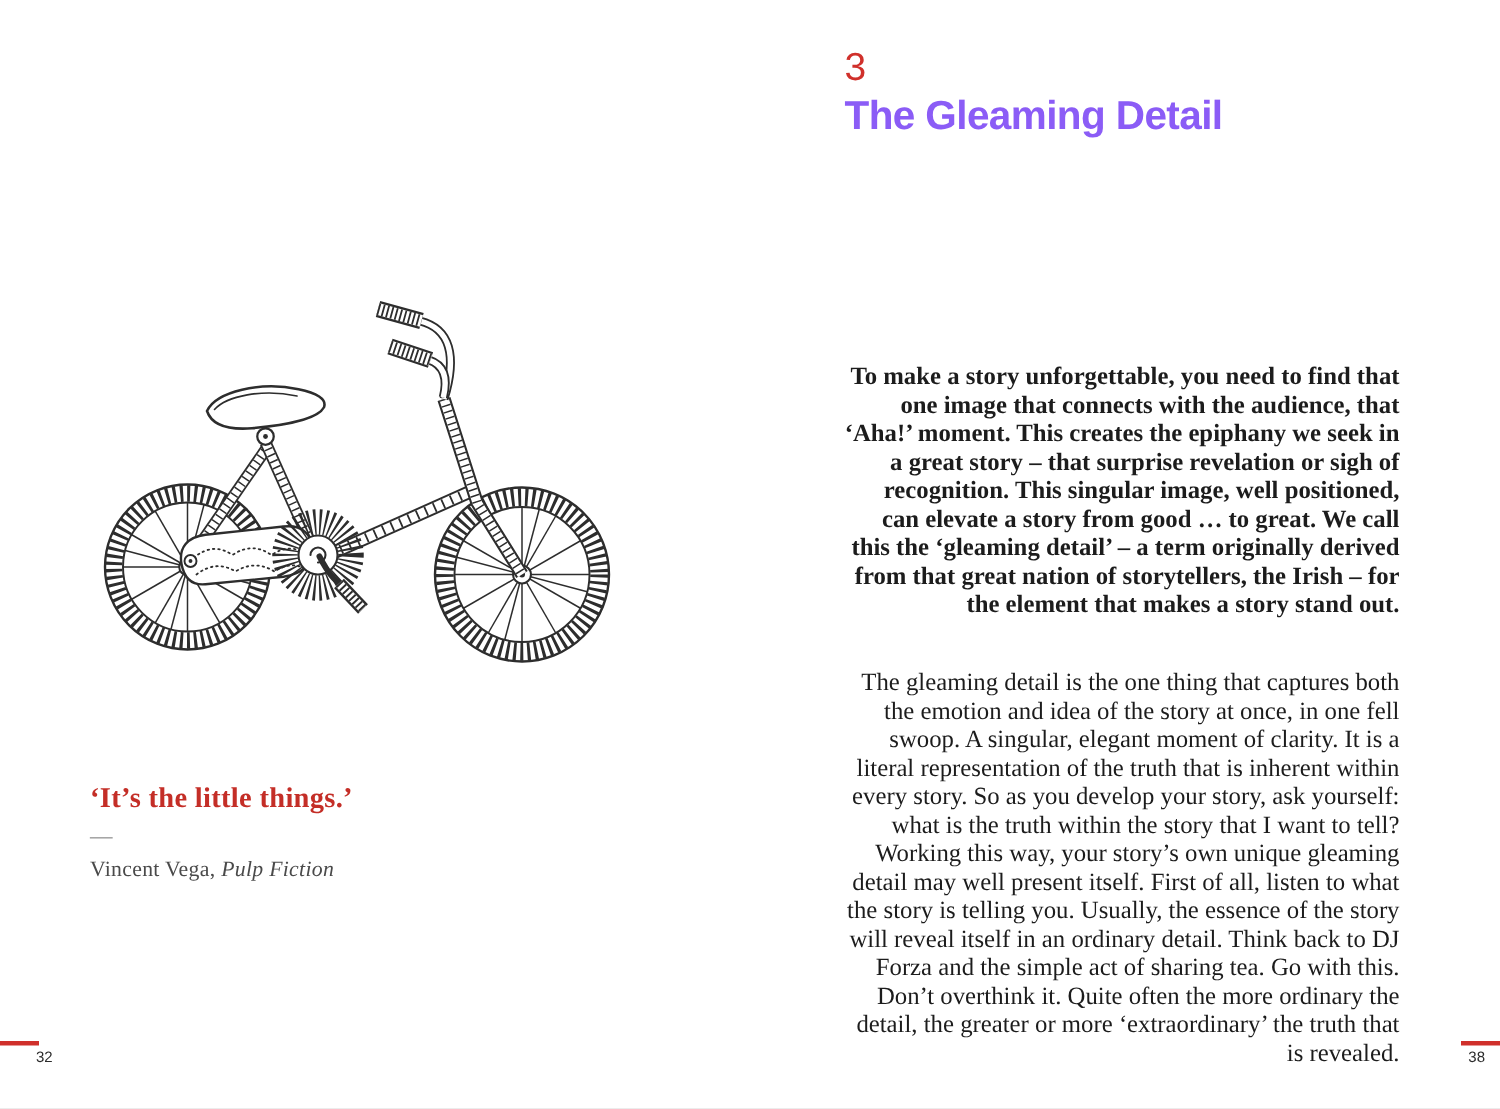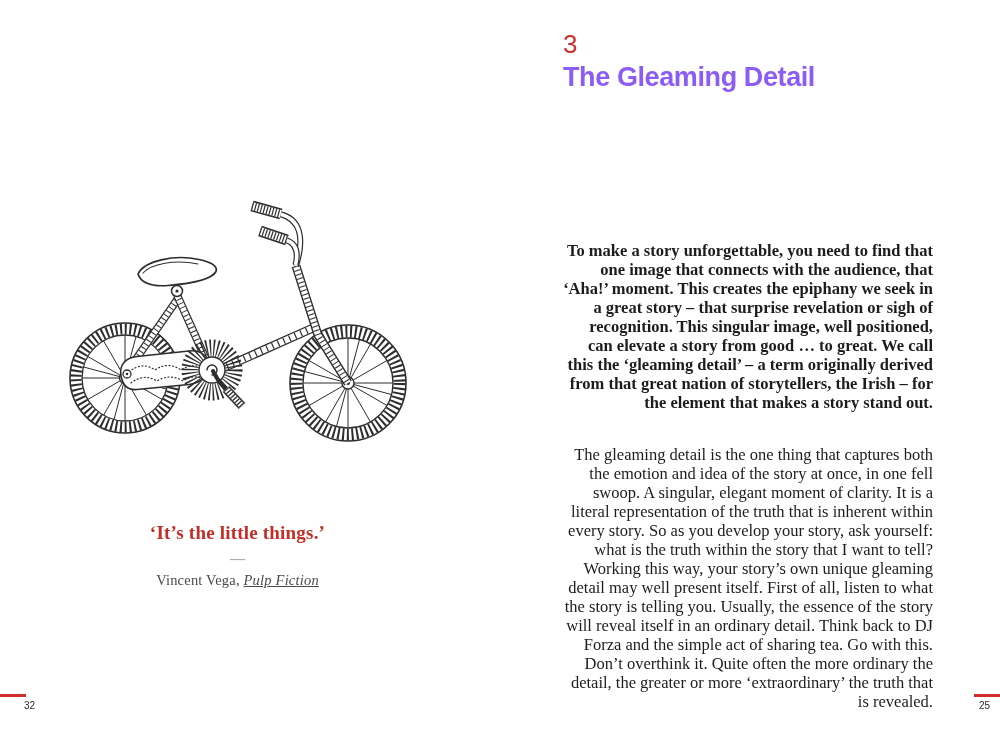--- a/index.html
+++ b/index.html
@@ -12,21 +12,21 @@
     outline:1px solid #d9d9d9;
     overflow:hidden;
   }
   .spread { position:absolute; inset:0; }
 
   
   .bike-svg { position:absolute; left:55px; top:185px; width:370px; height:280px; }
 
   .quote-block {
     position:absolute; left:60px; top:522px; width:355px;
-    text-align:center;
+    text-align:left;
   }
   .quote-text {
     font-family:"Liberation Serif", serif;
     font-weight:bold;
     font-size:19px;
     letter-spacing:.2px;
     color:#c42e27;
   }
   .quote-divider {
     display:block;
@@ -34,21 +34,21 @@
     font-size:15px;
     font-weight:bold;
     color:#a6a6a6;
     line-height:1;
   }
   .attribution {
     font-size:14.5px;
     color:#4a4a4a;
     letter-spacing:.2px;
   }
-  .attribution .work { font-style:italic;text-decoration:underline; }
+  .attribution .work { font-style:italic; }
 
   
   .right-col { position:absolute; left:563px; top:28px; width:370px; }
   .chapter-number {
     font-family:"Liberation Sans", sans-serif;
     font-weight:500;
     font-size:26px;
     line-height:1.25;
     color:#d0302b;
   }
@@ -205,15 +205,15 @@
     <div class="body-copy">
       <p class="para lead">To make a story unforgettable, you need to find that one image that connects with the audience, that ‘Aha!’ moment. This creates the epiphany we seek in a great story – that surprise revelation or sigh of recognition. This singular image, well positioned, can elevate a story from good … to great. We call this the ‘gleaming detail’ – a term originally derived from that great nation of storytellers, the Irish – for the element that makes a story stand out.</p>
       <p class="para second">The gleaming detail is the one thing that captures both the emotion and idea of the story at once, in one fell swoop. A singular, elegant moment of clarity. It is a literal representation of the truth that is inherent within every story. So as you develop your story, ask yourself: what is the truth within the story that I want to tell?</p>
       <p class="para third">Working this way, your story’s own unique gleaming detail may well present itself. First of all, listen to what the story is telling you. Usually, the essence of the story will reveal itself in an ordinary detail. Think back to DJ Forza and the simple act of sharing tea. Go with this. Don’t overthink it. Quite often the more ordinary the detail, the greater or more ‘extraordinary’ the truth that is revealed.</p>
     </div>
   </div>
 
   <div class="folio-tick left"></div>
   <div class="folio-num left">32</div>
   <div class="folio-tick right"></div>
-  <div class="folio-num right">25</div>
+  <div class="folio-num right">38</div>
 
 </div>
 
 </body></html>

